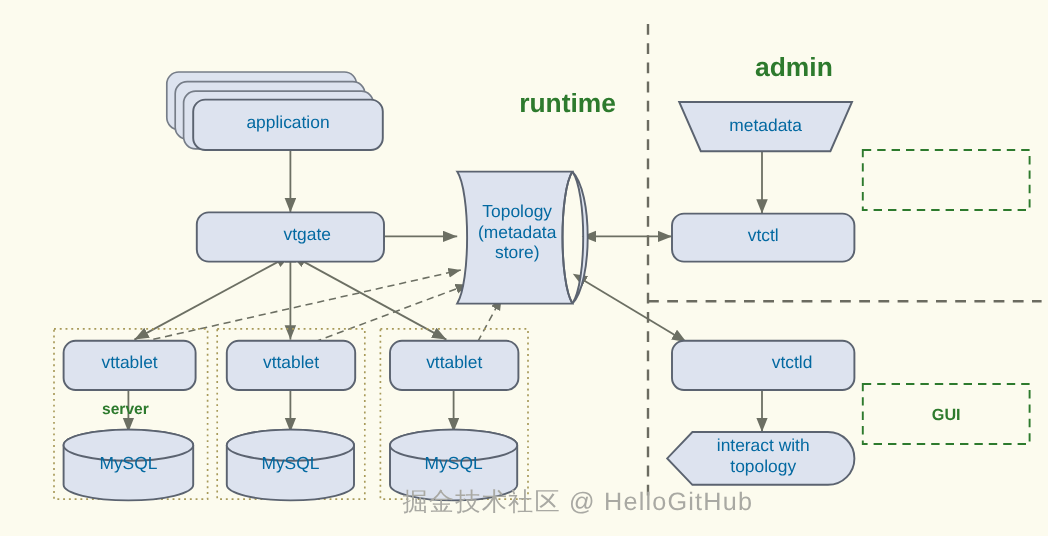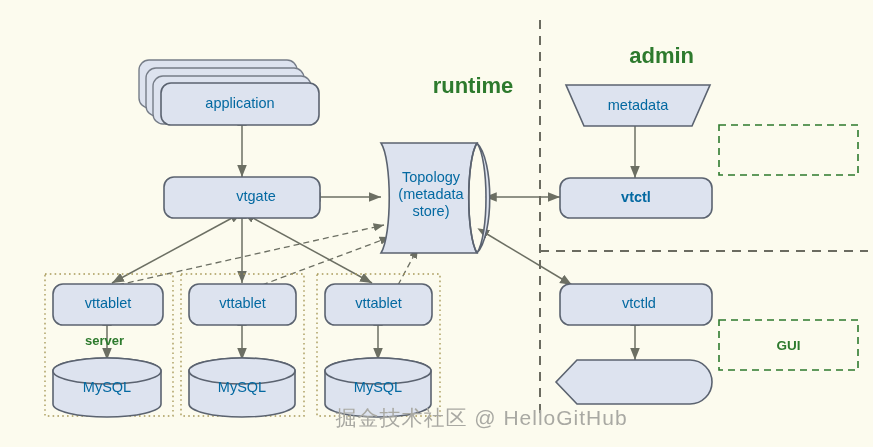--- a/index.html
+++ b/index.html
@@ -209,24 +209,26 @@
     <div class="node-text" style="left:161px; top:95px; width:158px;">application</div>
 
     <div class="node-text" style="left:164px; top:188px; width:184px;">vtgate</div>
 
     <div class="node-text" style="left:383px; top:169px; width:96px;">Topology
 (metadata
 store)</div>
 
     <div class="node-text" style="left:568px; top:97px; width:140px;">metadata</div>
 
-    <div class="node-text" style="left:560px; top:189px; width:152px;font-weight:bold;">vtctl</div>
-
-    <div class="node-text" style="left:551px; top:295px; width:176px;">vtctld</div>
-
+    <div class="node-text" style="left:560px; top:189px; width:152px;">vtctl</div>
+
+    <div class="node-text" style="left:572px; top:295px; width:176px;">vtctld</div>
+
+    <div class="node-text" style="left:566px; top:364px; width:140px;">interact with
+topology</div>
 
     <div class="node-text" style="left:53px; top:295px; width:110px;">vttablet</div>
     <div class="node-text" style="left:189px; top:295px; width:107px;">vttablet</div>
     <div class="node-text" style="left:325px; top:295px; width:107px;">vttablet</div>
 
     <div class="node-text" style="left:53px; top:379px; width:108px;">MySQL</div>
     <div class="node-text" style="left:189px; top:379px; width:106px;">MySQL</div>
     <div class="node-text" style="left:325px; top:379px; width:106px;">MySQL</div>
 
     <div class="green-label server-text" style="left:50px; top:333px; width:70px; text-align:left;">server</div>

